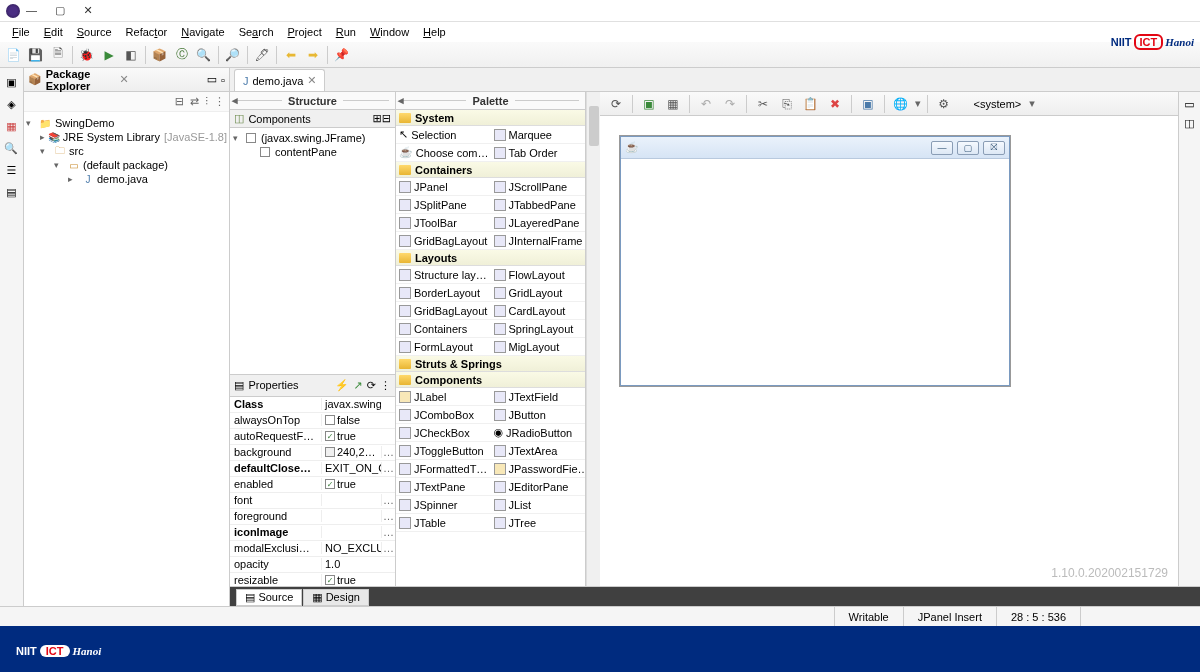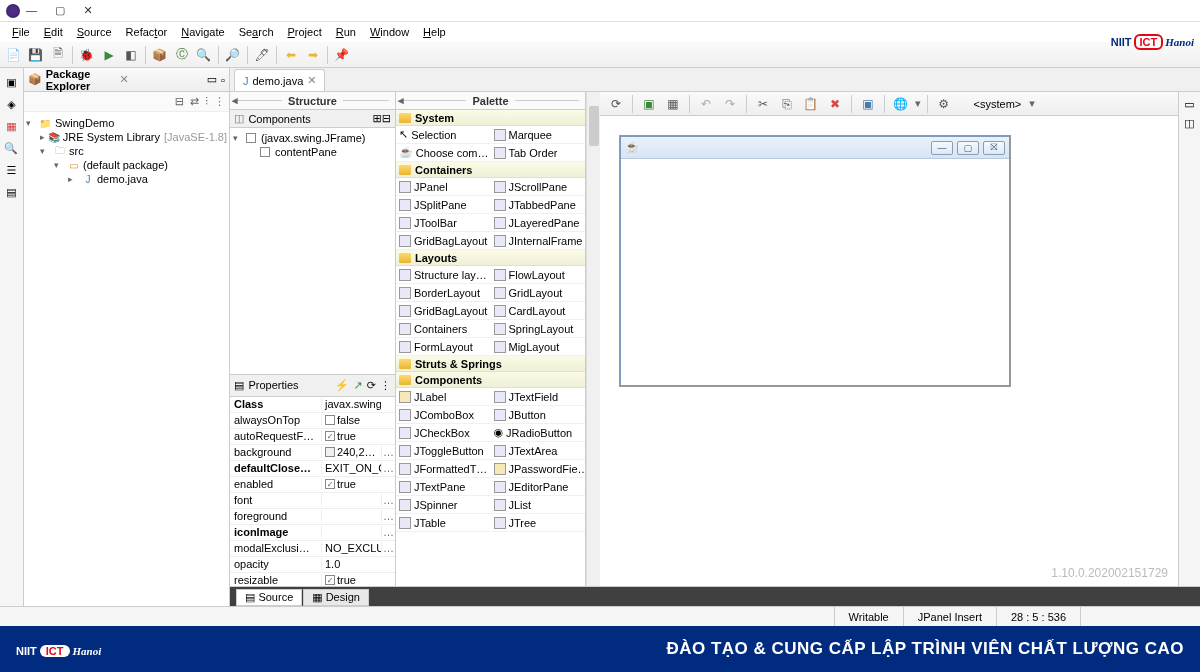--- a/index.html
+++ b/index.html
@@ -571,14 +571,13 @@
   <span class="cell">Writable</span>
   <span class="cell">JPanel Insert</span>
   <span class="cell">28 : 5 : 536</span>
   <span class="cell" style="width:120px"></span>
 </div>
 
 <div class="footer">
   <span class="flogo">
     <span>NIIT</span><span class="ict2">ICT</span><span class="hn">Hanoi</span>
   </span>
-  <span class="tagline">ĐÀO TẠO &amp; CUNG CẤP LẬP TRÌNH VIÊN CHẤT LƯỢNG CAO</span>
 </div>
 
 </body></html>

